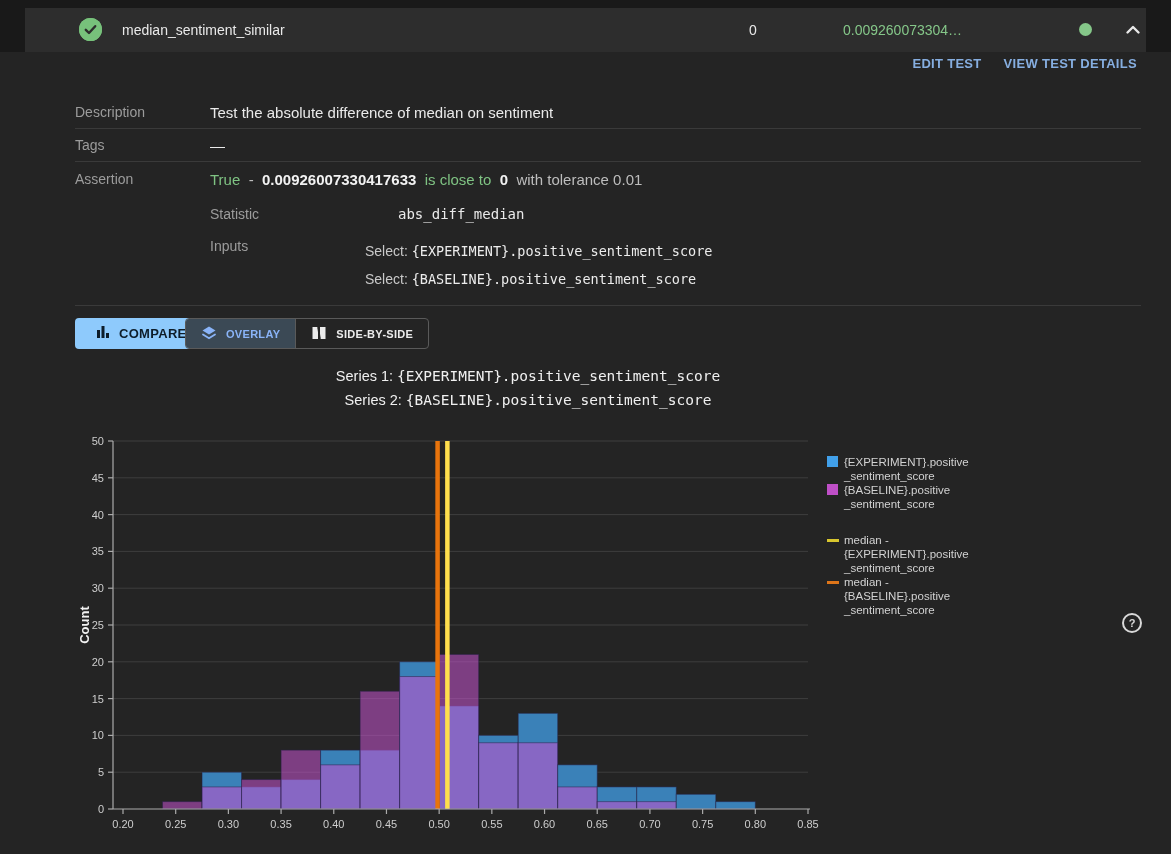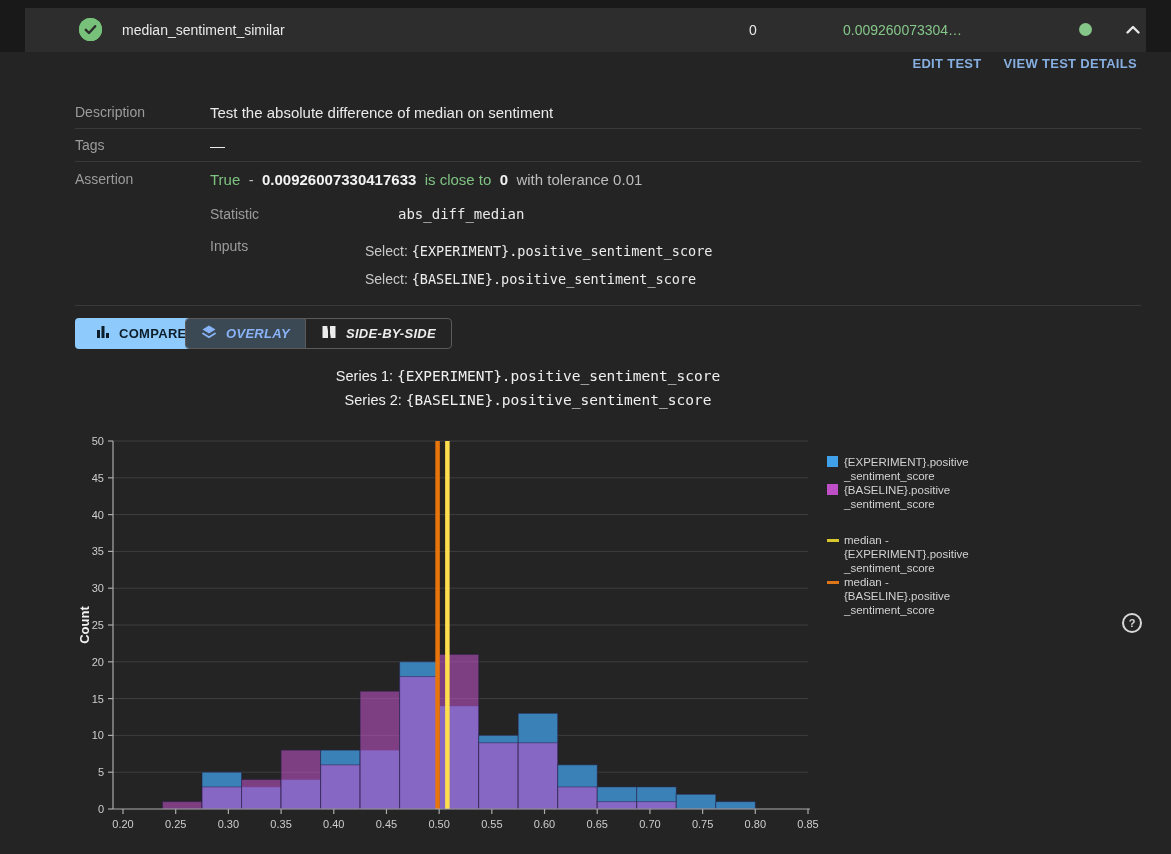--- a/index.html
+++ b/index.html
@@ -29,21 +29,21 @@
   .grey{color:#bdbdbd;}
   .bold{font-weight:bold;color:#f2f2f2;}
   .sub-label{position:absolute;color:#9c9c9c;font-size:14px;}
   .sub-value{position:absolute;color:#eaeaea;}
   .sel-prefix{color:#c9c9c9;font-size:14px;}
   .sel-value{font-size:13.5px;color:#ececec;}
   .divider2{position:absolute;left:75px;top:305px;width:1066px;height:1px;background:#3a3a3a;}
   
   .compare-btn{position:absolute;left:75px;top:318px;height:31px;padding:0 21px;border-radius:4px;background:#8ecafc;display:flex;align-items:center;gap:9px;font-size:13px;font-weight:bold;letter-spacing:.3px;color:#0d1d2a;cursor:pointer;border:none;}
   .toggle-group{position:absolute;left:185px;top:318px;height:31px;display:flex;border:1px solid #5a5a5a;border-radius:4px;overflow:hidden;box-sizing:border-box;}
-  .seg{display:flex;align-items:center;gap:9px;padding:0 15px;font-size:13px;font-weight:bold;letter-spacing:.3px;cursor:pointer;font-style:italic;}
+  .seg{display:flex;align-items:center;gap:9px;padding:0 15px;font-size:11px;font-weight:bold;letter-spacing:.3px;cursor:pointer;}
   .seg-overlay{background:#3b4955;color:#8ab4f8;border-right:1px solid #5a5a5a;}
   .seg-sbs{background:transparent;color:#ececec;}
   
   .c-title{position:absolute;left:0;width:1056px;text-align:center;font-size:14.5px;color:#f0f0f0;}
   .t1{top:368px;} .t2{top:392px;}
   .c-title .mono{font-size:14.5px;}
   
   #chart-holder{position:absolute;left:75px;top:430px;width:745px;height:412px;}
   .legend{position:absolute;left:827px;top:455px;width:178px;font-size:11.5px;line-height:14px;color:#d2d2d2;}
   .legend-item{display:flex;}

